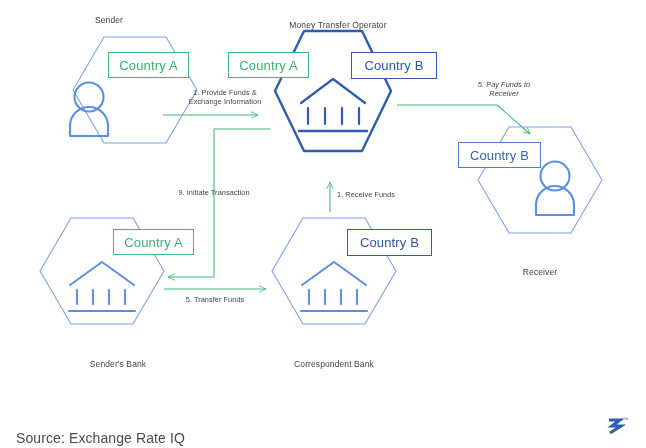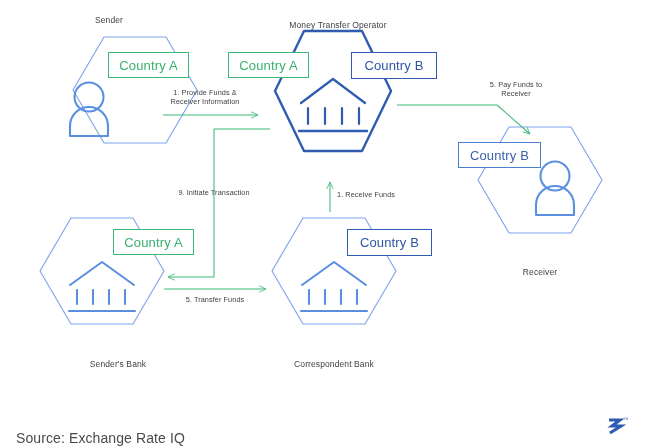--- a/index.html
+++ b/index.html
@@ -198,38 +198,38 @@
   </div>
 
   <div class="badge badge-green" style="left:113px; top:229px; width:81px; height:26px;">
     <span>Country A</span>
   </div>
 
   <div class="badge badge-blue-dark" style="left:347px; top:229px; width:85px; height:27px;">
     <span>Country B</span>
   </div>
 
-  <div class="step-label" style="left:152px; top:88px; width:106px;">
+  <div class="step-label" style="left:172px; top:88px; width:106px;">
     <div>1. Provide Funds &amp;</div>
-    <div>Receiver Information</div>
+    <div>Exchange Information</div>
   </div>
 
   <div class="step-label" style="left:158px; top:188px; width:112px;">
     <div>9. Initiate Transaction</div>
   </div>
 
   <div class="step-label" style="left:162px; top:295px; width:106px;">
     <div>5. Transfer Funds</div>
   </div>
 
   <div class="step-label" style="left:337px; top:190px; width:80px; text-align:left;">
     <div>1. Receive Funds</div>
   </div>
 
-  <div class="step-label" style="left:464px; top:80px; width:104px;">
+  <div class="step-label" style="left:452px; top:80px; width:104px;font-style:italic;">
     <div>5. Pay Funds to</div>
     <div>Receiver</div>
   </div>
 
   <div class="source-note">Source: Exchange Rate IQ</div>
 
   <svg class="brand-logo" viewBox="0 0 30 26">
     <path d="M 7 8 L 18 8 L 10 14 L 19 14 L 8 21" fill="none" stroke="#2f5cb0" stroke-width="3.1" stroke-linejoin="miter" stroke-linecap="butt"></path>
     <text x="21.5" y="9" font-family="Liberation Sans, sans-serif" font-size="5" fill="#2f5cb0">™</text>
   </svg>

